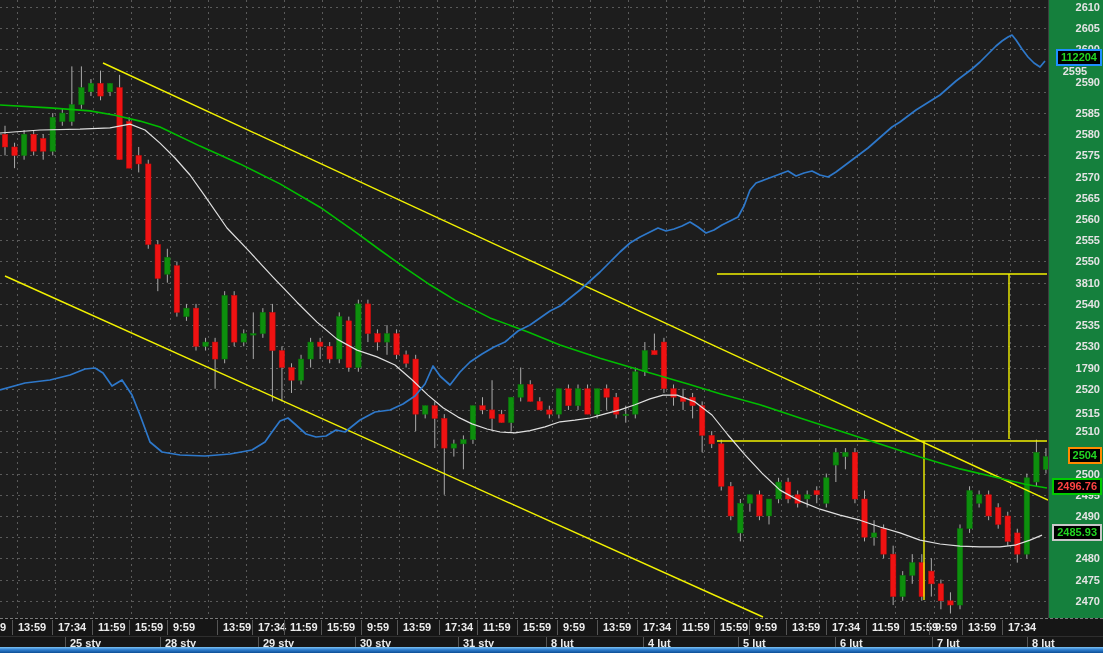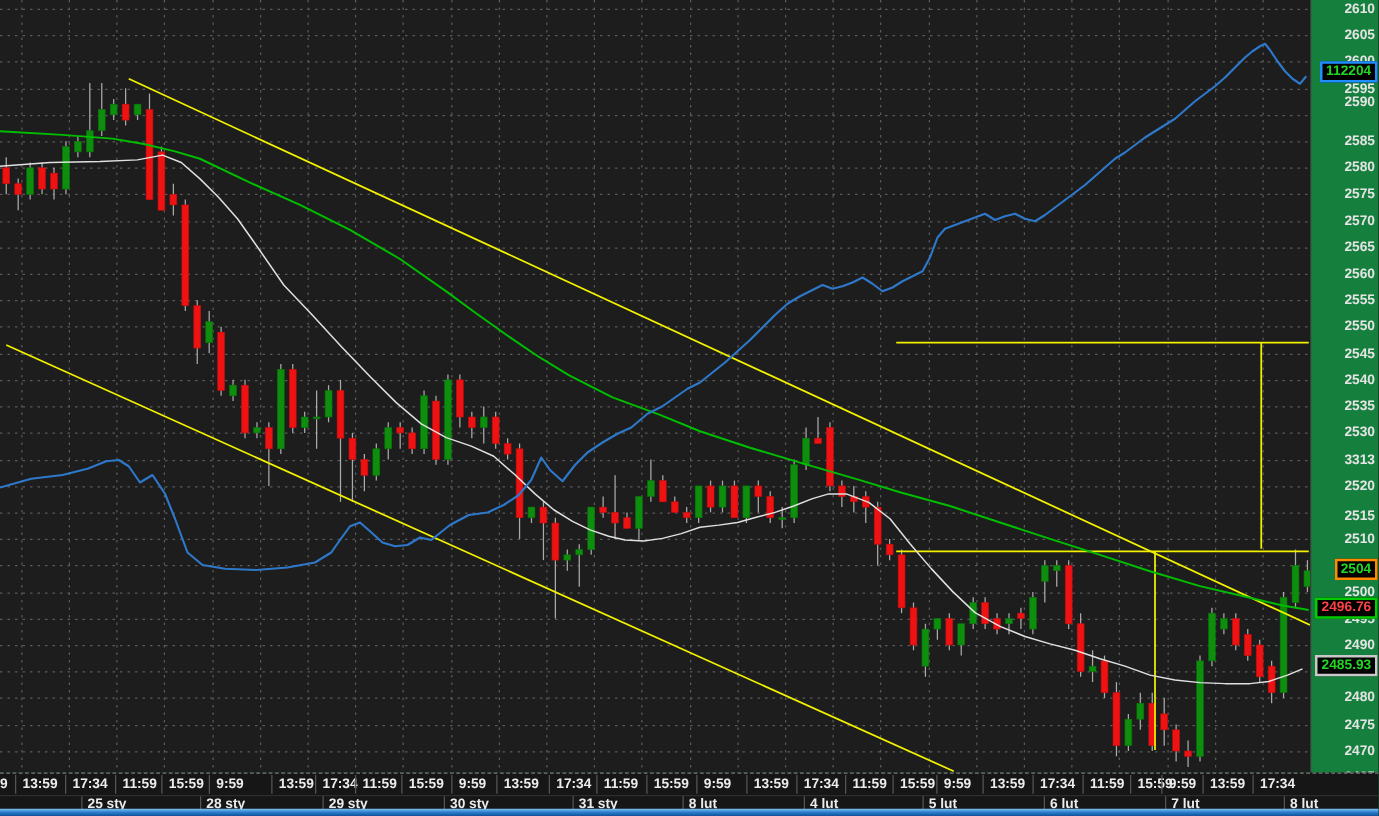--- a/index.html
+++ b/index.html
@@ -321,35 +321,35 @@
         <polyline points="0,105.0 50,107.9 90,110.9 115,115.2 140,121.1 160,127.0 200,146.1 240,163.9 280,183.9 320,207.2 357,233.1 380,250.0 405,267.8 430,284.8 455,300.1 490,317.9 528,331.9 560,345.0 600,358.2 640,370.1 688,384.1 720,393.8 760,404.8 800,418.0 840,431.1 880,443.9 920,457.0 960,468.9 1000,478.2 1025,484.2 1047,488.0" fill="none" stroke="#00bd00" stroke-width="1.6" stroke-linejoin="round"></polyline>
         <polyline points="0,133.0 40,130.0 80,129.2 110,127.9 130,124.1 145,130.0 160,143.1 175,158.0 190,175.0 205,196.2 227,228.0 250,252.2 273,277.2 297,302.2 317,322.1 337,339.1 357,350.1 377,356.9 395,365.0 412,379.8 428,395.1 443,407.8 458,417.1 472,423.9 487,429.0 500,432.0 515,432.8 530,430.7 545,426.9 560,421.8 575,420.1 590,418.0 605,413.8 620,409.9 635,404.8 650,398.9 663,395.1 677,395.1 695,401.9 712,415.0 728,435.0 745,454.9 762,473.1 780,490.1 800,501.1 820,509.2 840,515.1 860,520.2 880,527.0 900,532.9 920,540.1 940,544.0 960,546.1 980,546.9 1000,546.9 1015,545.2 1030,540.1 1042,535.1" fill="none" stroke="#e0e0e0" stroke-width="1.2" stroke-linejoin="round"></polyline>
         <polyline points="0,390.0 25,383.0 50,380.0 70,375.0 85,369.0 95,368.0 103,373.0 112,386.0 122,380.0 132,395.0 140,415.0 150,442.0 162,452.0 180,455.0 205,456.0 230,454.0 252,450.0 265,442.0 272,432.0 280,421.0 288,418.0 296,425.0 306,434.0 316,437.0 326,436.0 336,430.0 345,432.0 360,420.0 375,412.0 390,410.0 403,404.0 415,396.0 425,384.0 433,366.0 440,376.0 450,385.0 460,372.0 470,362.0 482,354.0 494,347.0 505,342.0 518,331.0 530,325.0 540,318.0 550,311.0 560,306.0 570,298.0 580,290.0 590,281.0 600,272.0 610,262.0 620,252.0 630,243.0 640,237.0 650,232.0 658,228.0 666,231.0 674,229.0 682,226.0 690,222.0 698,227.0 706,233.0 714,230.0 722,225.0 730,221.0 738,217.0 744,206.0 750,190.0 756,183.0 764,180.0 772,177.0 780,174.0 788,171.0 796,176.0 804,173.0 812,171.0 820,175.0 828,177.0 836,172.0 844,166.0 852,160.0 860,154.0 868,148.0 876,141.0 884,134.0 892,127.0 900,122.0 908,116.0 916,110.0 924,105.0 932,100.0 940,95.0 948,88.0 956,81.0 964,75.0 972,69.0 980,62.0 988,54.0 996,46.0 1002,41.0 1008,37.0 1012,35.0 1016,40.0 1022,49.0 1028,57.0 1034,63.0 1040,67.0 1045,61.0" fill="none" stroke="#2e78ca" stroke-width="1.7" stroke-linejoin="round"></polyline>
       </svg>
   </div>
   <div id="axis-border"></div>
   <div id="price-axis">
       <div class="pl" style="top: 0px;">2610</div>
       <div class="pl" style="top: 21.207px;">2605</div>
       <div class="pl" style="top: 42.414px;">2600</div>
-      <div class="pl" style="top: 63.621px;">2595</div>
+      <div class="pl" style="top: 63.621px; text-align: center;">2595</div>
       <div class="pl" style="top: 75px;">2590</div>
       <div class="pl" style="top: 106.035px;">2585</div>
       <div class="pl" style="top: 127.242px;">2580</div>
       <div class="pl" style="top: 148.449px;">2575</div>
       <div class="pl" style="top: 169.656px;">2570</div>
       <div class="pl" style="top: 190.863px;">2565</div>
       <div class="pl" style="top: 212.07px;">2560</div>
       <div class="pl" style="top: 233.277px;">2555</div>
       <div class="pl" style="top: 254.484px; margin-left: 36px;">2550</div>
-      <div class="pl" style="top: 275.691px;">2545</div>
+      <div class="pl" style="top: 275.691px;">3810</div>
       <div class="pl" style="top: 296.898px;">2540</div>
       <div class="pl" style="top: 318.105px;">2535</div>
       <div class="pl" style="top: 339.312px;">2530</div>
-      <div class="pl" style="top: 360.519px;">3313</div>
+      <div class="pl" style="top: 360.519px;">1790</div>
       <div class="pl" style="top: 381.726px;">2520</div>
       <div class="pl" style="top: 406px;">2515</div>
       <div class="pl" style="top: 424.14px;">2510</div>
       <div class="pl" style="top: 445.347px;">2505</div>
       <div class="pl" style="top: 466.554px;">2500</div>
       <div class="pl" style="top: 487.761px;">2495</div>
       <div class="pl" style="top: 508.968px;">2490</div>
       <div class="pl" style="top: 530.175px;">2485</div>
       <div class="pl" style="top: 551.382px;">2480</div>
       <div class="pl" style="top: 572.589px;">2475</div>

